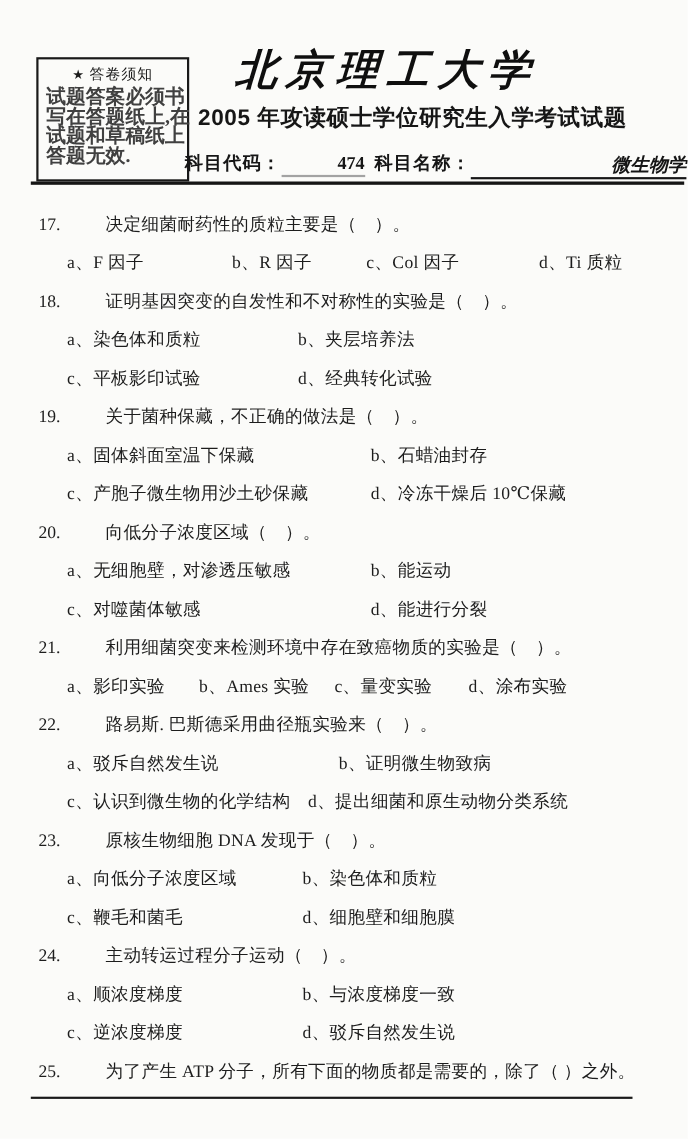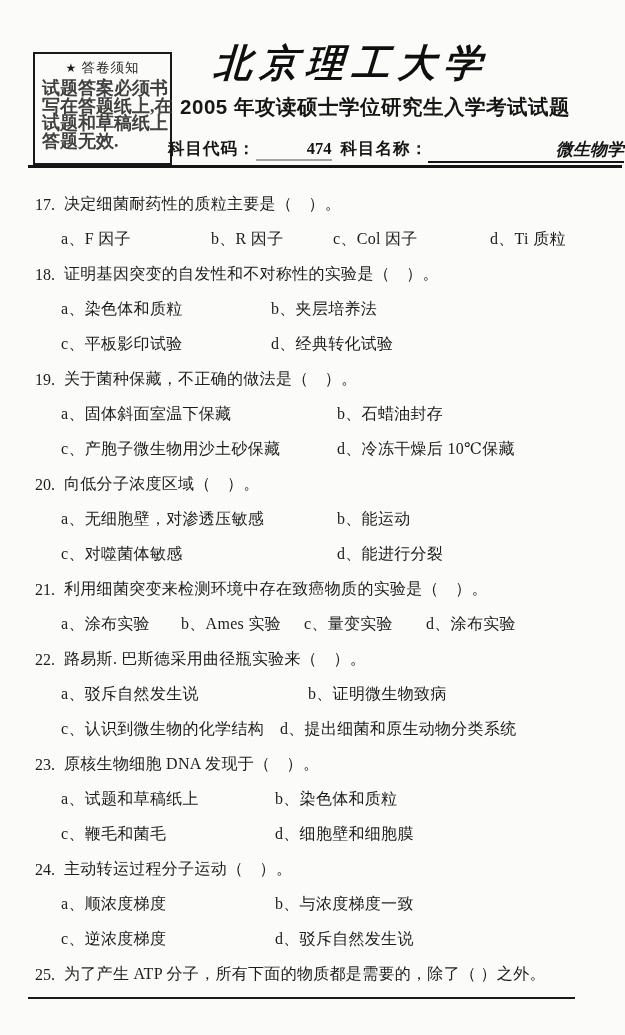--- a/index.html
+++ b/index.html
@@ -57,21 +57,21 @@
     border-bottom:2px solid #161616;
     font-style:italic;font-size:17px;transform:translateY(1px);
   }
   .header-rule{
     position:absolute;left:28px;top:165px;width:594px;height:3px;
     background:#151515;
   }
   
   .questions{position:absolute;left:0;top:187px;width:625px;}
   .line{height:35px;display:flex;align-items:center;font-size:16px;color:#1d1d1d;}
-  .stem{padding-left:35px;}
+  .stem{padding-left:35px;gap:32px;}
   .qnum{display:inline-block;min-width:29px;}
   .qtext{white-space:nowrap;letter-spacing:0.3px;}
   .opts{display:grid;padding-left:61px;height:35px;align-items:center;font-size:16px;}
   .opts .opt{white-space:nowrap;letter-spacing:0.3px;}
   .g17{grid-template-columns:150px 122px 157px auto;}
   .g21{grid-template-columns:120px 123px 122px auto;}
   .g2a{grid-template-columns:210px auto;}   
   .g2b{grid-template-columns:276px auto;}   
   .g2c{grid-template-columns:247px auto;}   
   .g2d{grid-template-columns:219px auto;}   
@@ -167,21 +167,21 @@
         <span class="opt">d、能进行分裂</span>
       </div>
     </div>
 
     <div>
       <div class="line stem">
         <span class="qnum">21.</span>
         <span class="qtext">利用细菌突变来检测环境中存在致癌物质的实验是（　）。</span>
       </div>
       <div class="opts g21">
-        <span class="opt">a、涂布实验</span>
+        <span class="opt">a、影印实验</span>
         <span class="opt">b、Ames 实验</span>
         <span class="opt">c、量变实验</span>
         <span class="opt">d、涂布实验</span>
       </div>
     </div>
 
     <div>
       <div class="line stem">
         <span class="qnum">22.</span>
         <span class="qtext">路易斯. 巴斯德采用曲径瓶实验来（　）。</span>
@@ -195,21 +195,21 @@
         <span class="opt">d、提出细菌和原生动物分类系统</span>
       </div>
     </div>
 
     <div>
       <div class="line stem">
         <span class="qnum">23.</span>
         <span class="qtext">原核生物细胞 DNA 发现于（　）。</span>
       </div>
       <div class="opts g2e">
-        <span class="opt">a、试题和草稿纸上</span>
+        <span class="opt">a、向低分子浓度区域</span>
         <span class="opt">b、染色体和质粒</span>
       </div>
       <div class="opts g2e">
         <span class="opt">c、鞭毛和菌毛</span>
         <span class="opt">d、细胞壁和细胞膜</span>
       </div>
     </div>
 
     <div>
       <div class="line stem">

